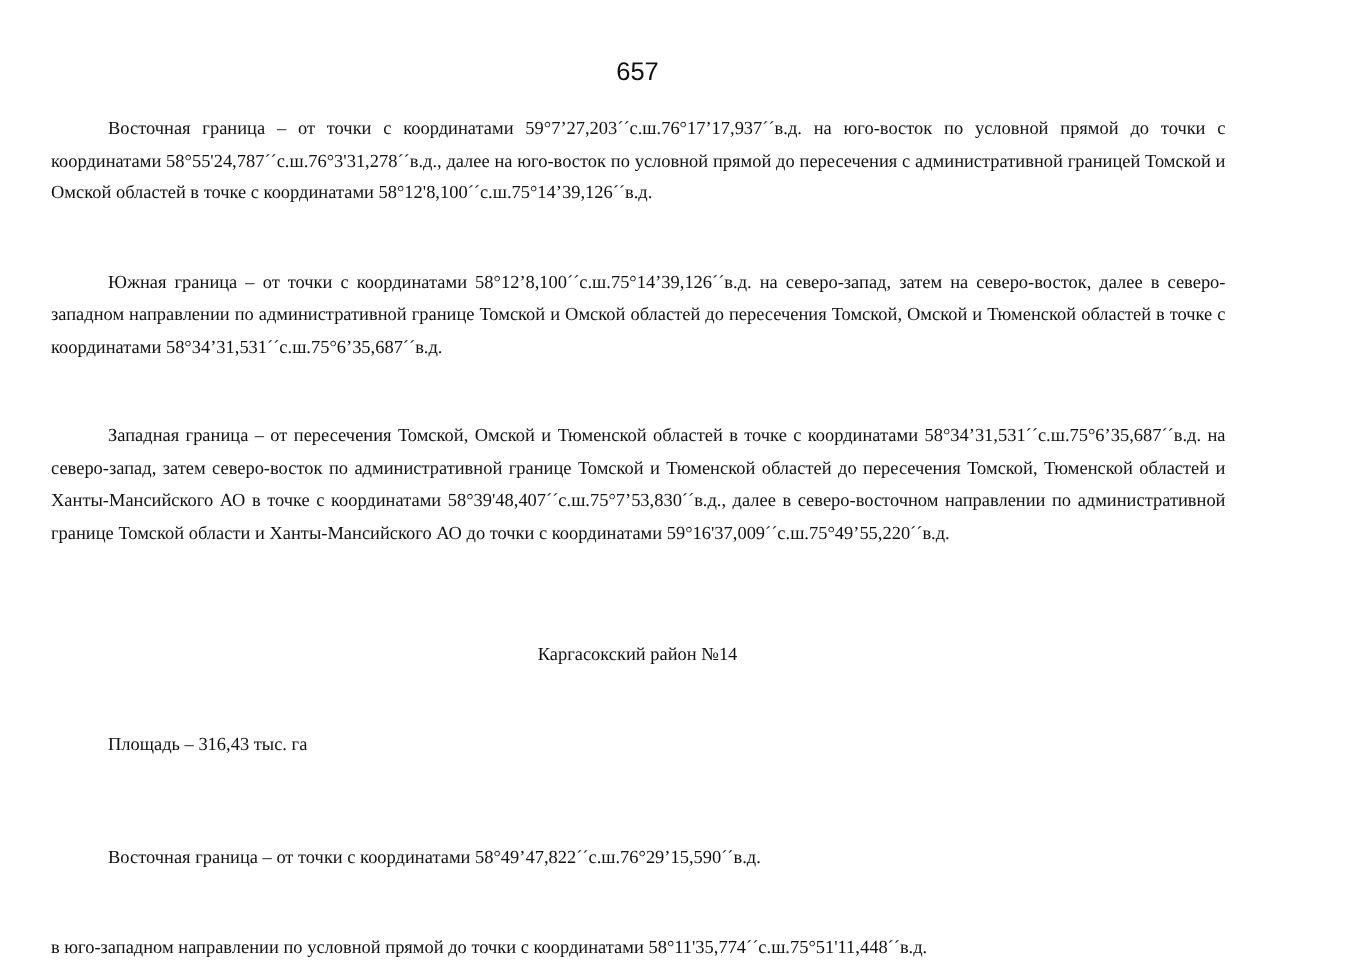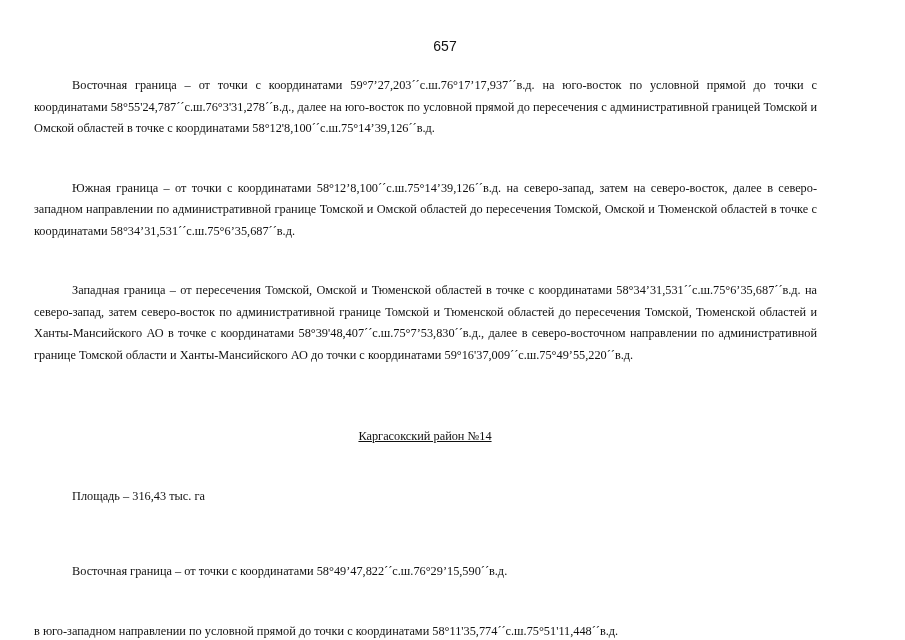--- a/index.html
+++ b/index.html
@@ -15,22 +15,21 @@
       font-family: "Liberation Serif", serif;
       color: #111111;
     }
     .page-number {
       position: absolute;
       top: 38px;
       left: 0;
       width: 850px;
       text-align: center;
       font-family: "Liberation Sans", sans-serif;
-      font-size: 14px;
-      padding-left: 20px;
+      font-size: 17px;
     }
     .content {
       position: absolute;
       left: 23px;
       top: 64px;
       width: 805px;
       font-size: 12.3px;
       line-height: 21.5px;
     }
     p {
@@ -41,21 +40,20 @@
     p.last-left {
       text-align-last: left;
     }
     .gap { height: 16px; }
     .gap-big { height: 38px; }
     .heading {
       text-align: center;
       text-indent: 0;
       width: 850px;
       margin-left: -23px;
-      text-decoration: underline;
     }
     .noindent { text-indent: 0; }
   </style>
 </head>
 <body>
 
 <div class="page-number">657</div>
 
 <div class="content">
   <p class="last-left">Восточная граница – от точки с координатами 59°7’27,203´´с.ш.76°17’17,937´´в.д. на юго-восток по условной прямой до точки с координатами 58°55'24,787´´с.ш.76°3'31,278´´в.д., далее на юго-восток по условной прямой до пересечения с административной границей Томской и Омской областей в точке с координатами 58°12'8,100´´с.ш.75°14’39,126´´в.д.</p>

